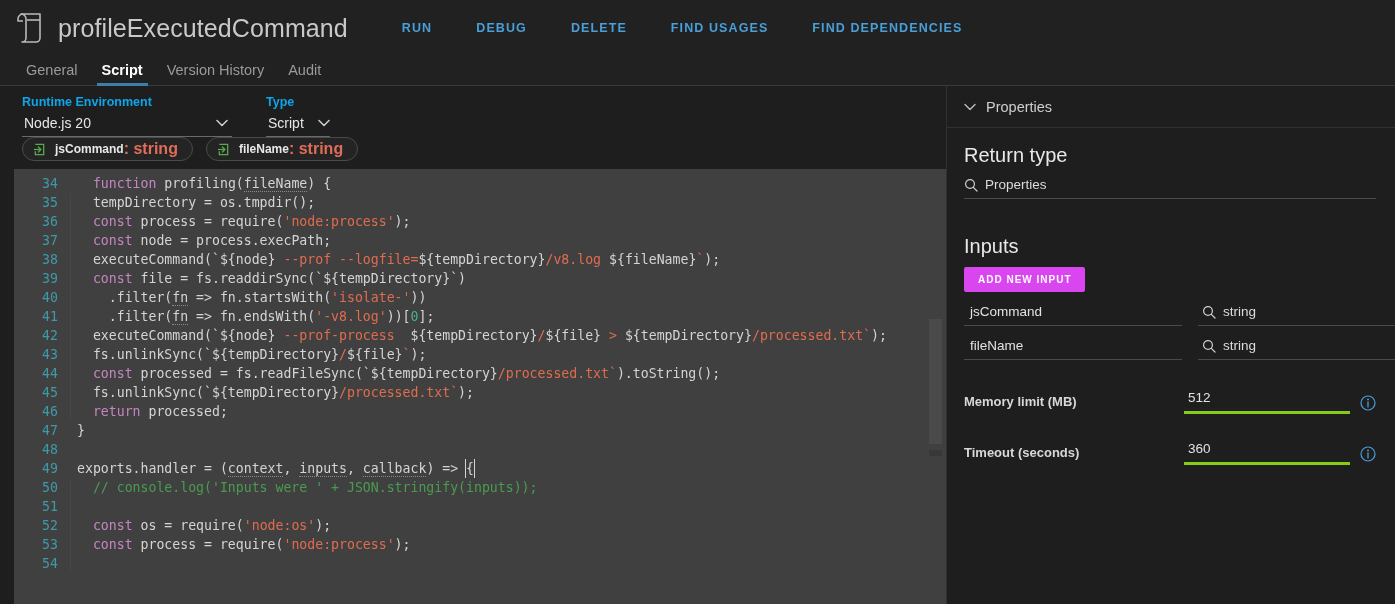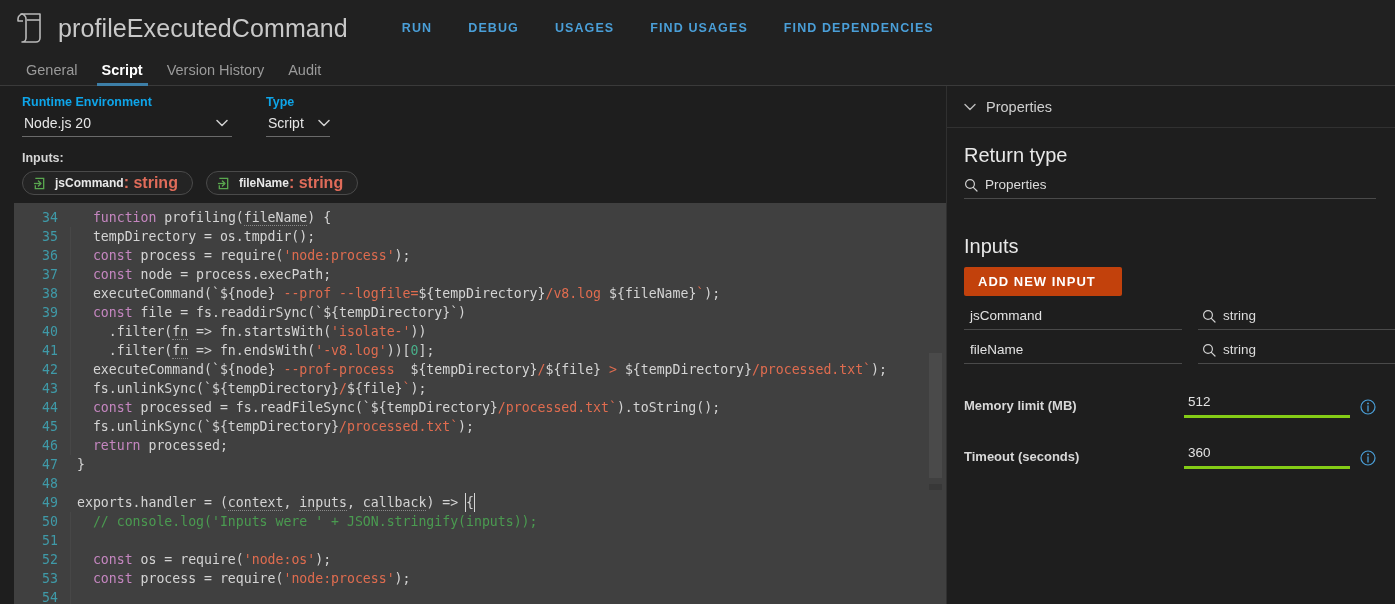--- a/index.html
+++ b/index.html
@@ -41,21 +41,21 @@
     font-size: 25px;
     color: #c9c9c9;
     font-weight: 400;
     letter-spacing: 0.1px;
     white-space: nowrap;
   }
   .header-actions {
     display: flex;
     align-items: center;
     margin-left: 38px;
-    gap: 4px;
+    gap: 12px;
     text-align: center;
   }
   .header-action {
     color: #4a9fd8;
     font-size: 12.5px;
     font-weight: 600;
     letter-spacing: 1.1px;
     padding: 6px 16px;
     cursor: pointer;
     white-space: nowrap;
@@ -279,26 +279,26 @@
   .search-icon { width: 14px; height: 14px; flex: 0 0 auto; margin-right: 7px; }
   .search-val { font-size: 13.5px; color: #dcdcdc; }
 
   .inputs-title {
     font-size: 20px;
     color: #e8e8e8;
     margin: 36px 0 9px 0;
   }
   .btn-primary {
     display: inline-block;
-    background: #c2410c;
+    background: #d946ef;
     color: #ffffff;
-    font-size: 13px;
+    font-size: 10px;
     font-weight: 700;
     letter-spacing: 1.0px;
-    padding: 7px 26px 7px 14px;
+    padding: 7px 13px 7px 14px;
     border: none;
     border-radius: 2px;
     cursor: pointer;
     font-family: "Liberation Sans", sans-serif;
   }
 
   .input-rows { margin-top: 12px; }
   .input-row {
     display: flex;
     align-items: flex-end;
@@ -359,21 +359,21 @@
       <svg class="doc-icon" viewBox="0 0 30 34">
         <path d="M9 3 H26 V27 a4 4 0 0 1 -4 4 H8 a4 4 0 0 0 4 -4 V8 a5 5 0 0 0 -5 -5 z" fill="none" stroke="#b9b9b9" stroke-width="1.6" stroke-linejoin="round"></path>
         <path d="M9 3 a5 5 0 0 0 -5 5 v2 h5" fill="none" stroke="#b9b9b9" stroke-width="1.6" stroke-linejoin="round"></path>
         <path d="M13 9 H26" fill="none" stroke="#b9b9b9" stroke-width="1.6"></path>
       </svg>
       <div class="app-title">profileExecutedCommand</div>
 
       <div class="header-actions">
         <div class="header-action">RUN</div>
         <div class="header-action">DEBUG</div>
-        <div class="header-action">USAGES</div>
+        <div class="header-action">DELETE</div>
         <div class="header-action">FIND USAGES</div>
         <div class="header-action">FIND DEPENDENCIES</div>
       </div>
     </div>
 
     <div class="tabs">
       <div class="tab">General</div>
       <div class="tab active">Script</div>
       <div class="tab">Version History</div>
       <div class="tab">Audit</div>
@@ -399,21 +399,20 @@
             <div class="field-label">Type</div>
             <div class="select-type">
               <span class="select-val">Script</span>
               <svg class="chev" viewBox="0 0 12 8">
                 <path d="M1 1.5 L6 6.5 L11 1.5" fill="none" stroke="#cfcfcf" stroke-width="1.5" stroke-linecap="round" stroke-linejoin="round"></path>
               </svg>
             </div>
           </div>
         </div>
 
-        <div class="inputs-label">Inputs:</div>
         <div class="chips">
           <div class="chip">
             <svg class="chip-icon" viewBox="0 0 14 14">
               <path d="M2.5 1.5 H11.5 V12.5 H2.5 V9" fill="none" stroke="#5aa84f" stroke-width="1.4"></path>
               <path d="M1 7 H8" fill="none" stroke="#5aa84f" stroke-width="1.4"></path>
               <path d="M5.8 4.3 L8.6 7 L5.8 9.7" fill="none" stroke="#5aa84f" stroke-width="1.4" stroke-linecap="round" stroke-linejoin="round"></path>
             </svg>
             <span class="chip-name">jsCommand</span>
             <span class="chip-type"> : string</span>
           </div>

